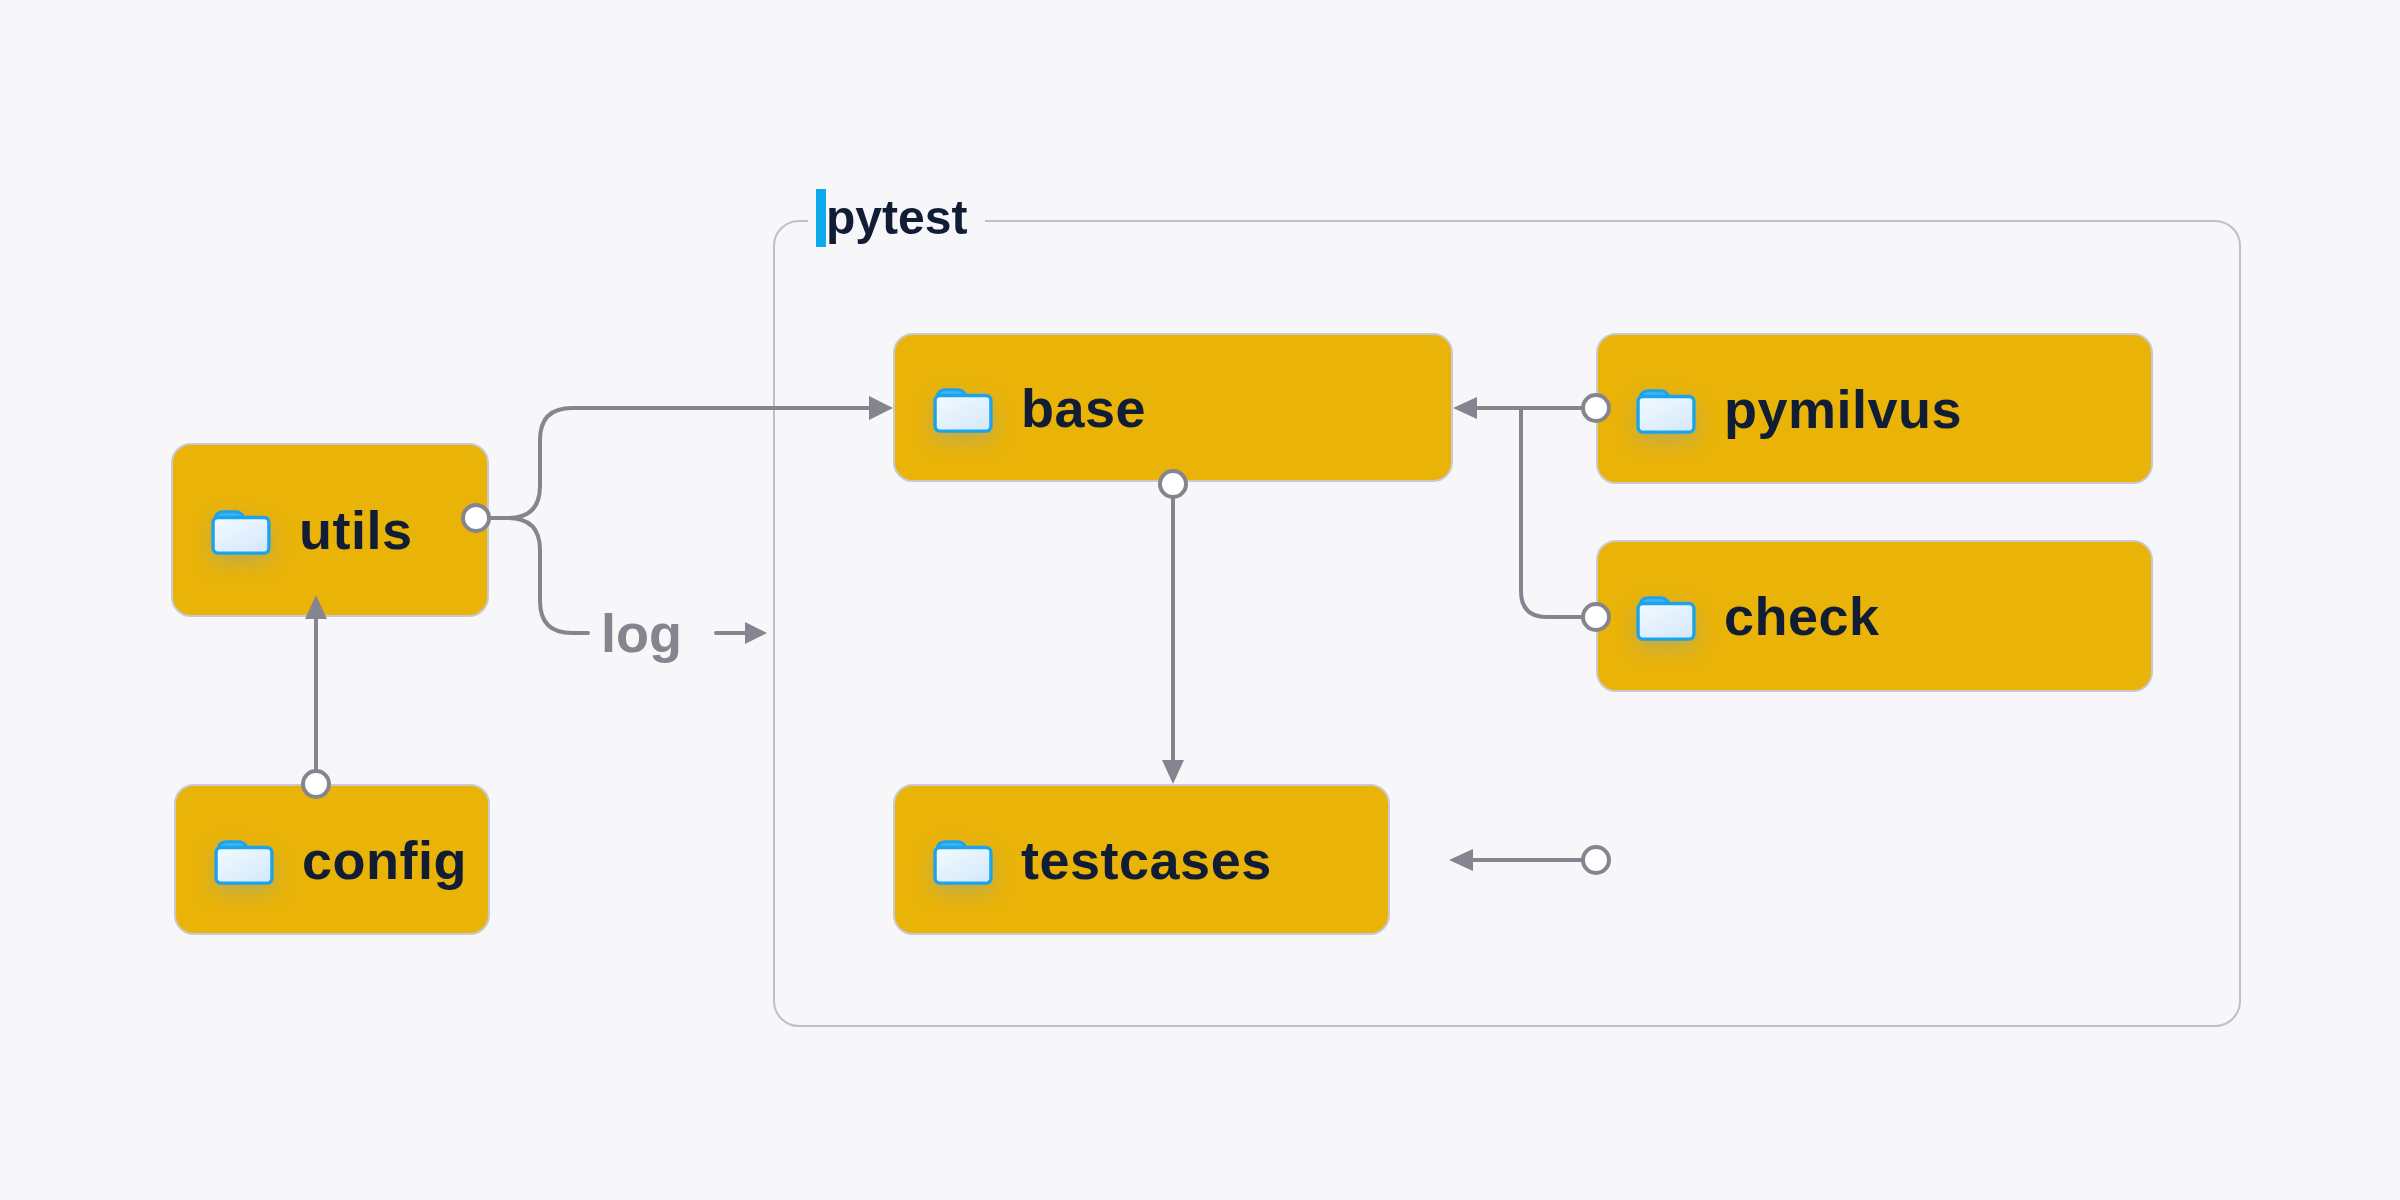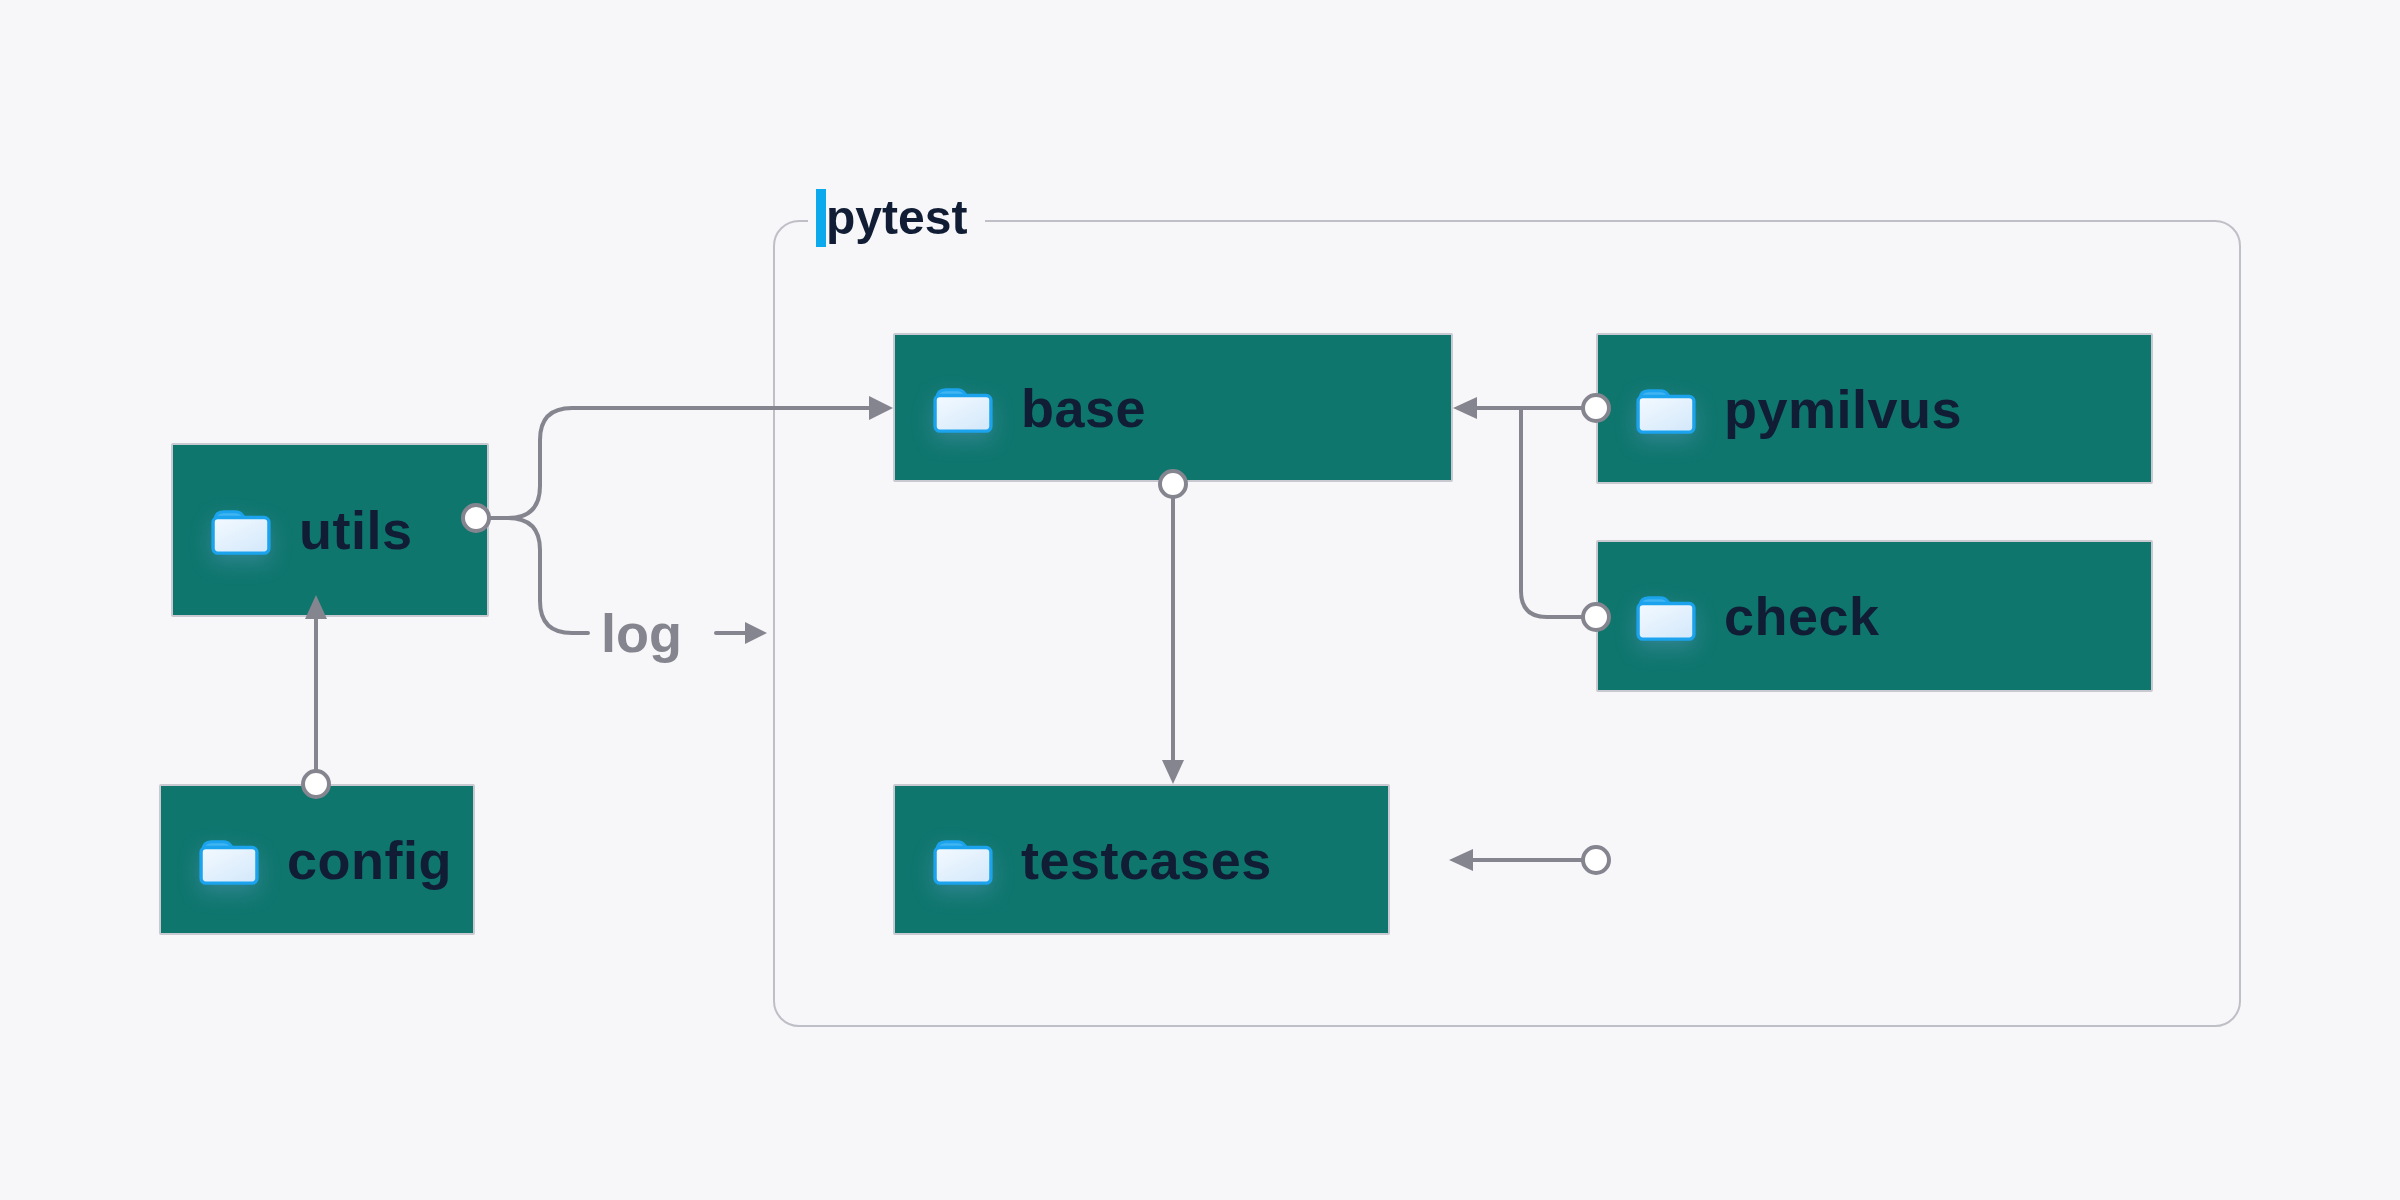--- a/index.html
+++ b/index.html
@@ -35,23 +35,23 @@
     background:var(--accent,#0caaec);
   }
   .frame-label .txt{
     font-size:48px;font-weight:700;
     color:var(--ink,#101d35);
     line-height:1;
   }
   
   .node{
     position:absolute;
-    background:#0f766e;
+    background:#eab308;
     border:2px solid var(--node-border,#c9c9d1);
-    border-radius:2px;
+    border-radius:20px;
     box-sizing:border-box;
     display:flex;align-items:center;
     padding-left:36px;gap:26px;
     z-index:2;
   }
   .node .label{
     font-size:54px;font-weight:700;
     color:var(--ink,#101d35);
     line-height:1;
     letter-spacing:0.5px;
@@ -110,21 +110,21 @@
   <div class="node" style="left:171px;top:443px;width:318px;height:174px">
     <span class="folder">
       <svg viewBox="0 0 66 54">
           <path class="folder-tab" d="M6 17 q0 -9 9 -9 h12 q5 0 8 4 l5 6 H6 z"></path>
           <rect class="folder-body" x="4" y="14" width="58" height="37" rx="5"></rect>
         </svg>
     </span>
     <span class="label">utils</span>
   </div>
 
-  <div class="node" style="left:159px;top:784px;width:316px;height:151px">
+  <div class="node" style="left:174px;top:784px;width:316px;height:151px">
     <span class="folder">
       <svg viewBox="0 0 66 54">
           <path class="folder-tab" d="M6 17 q0 -9 9 -9 h12 q5 0 8 4 l5 6 H6 z"></path>
           <rect class="folder-body" x="4" y="14" width="58" height="37" rx="5"></rect>
         </svg>
     </span>
     <span class="label">config</span>
   </div>
 
   <div class="node" style="left:893px;top:333px;width:560px;height:149px">

